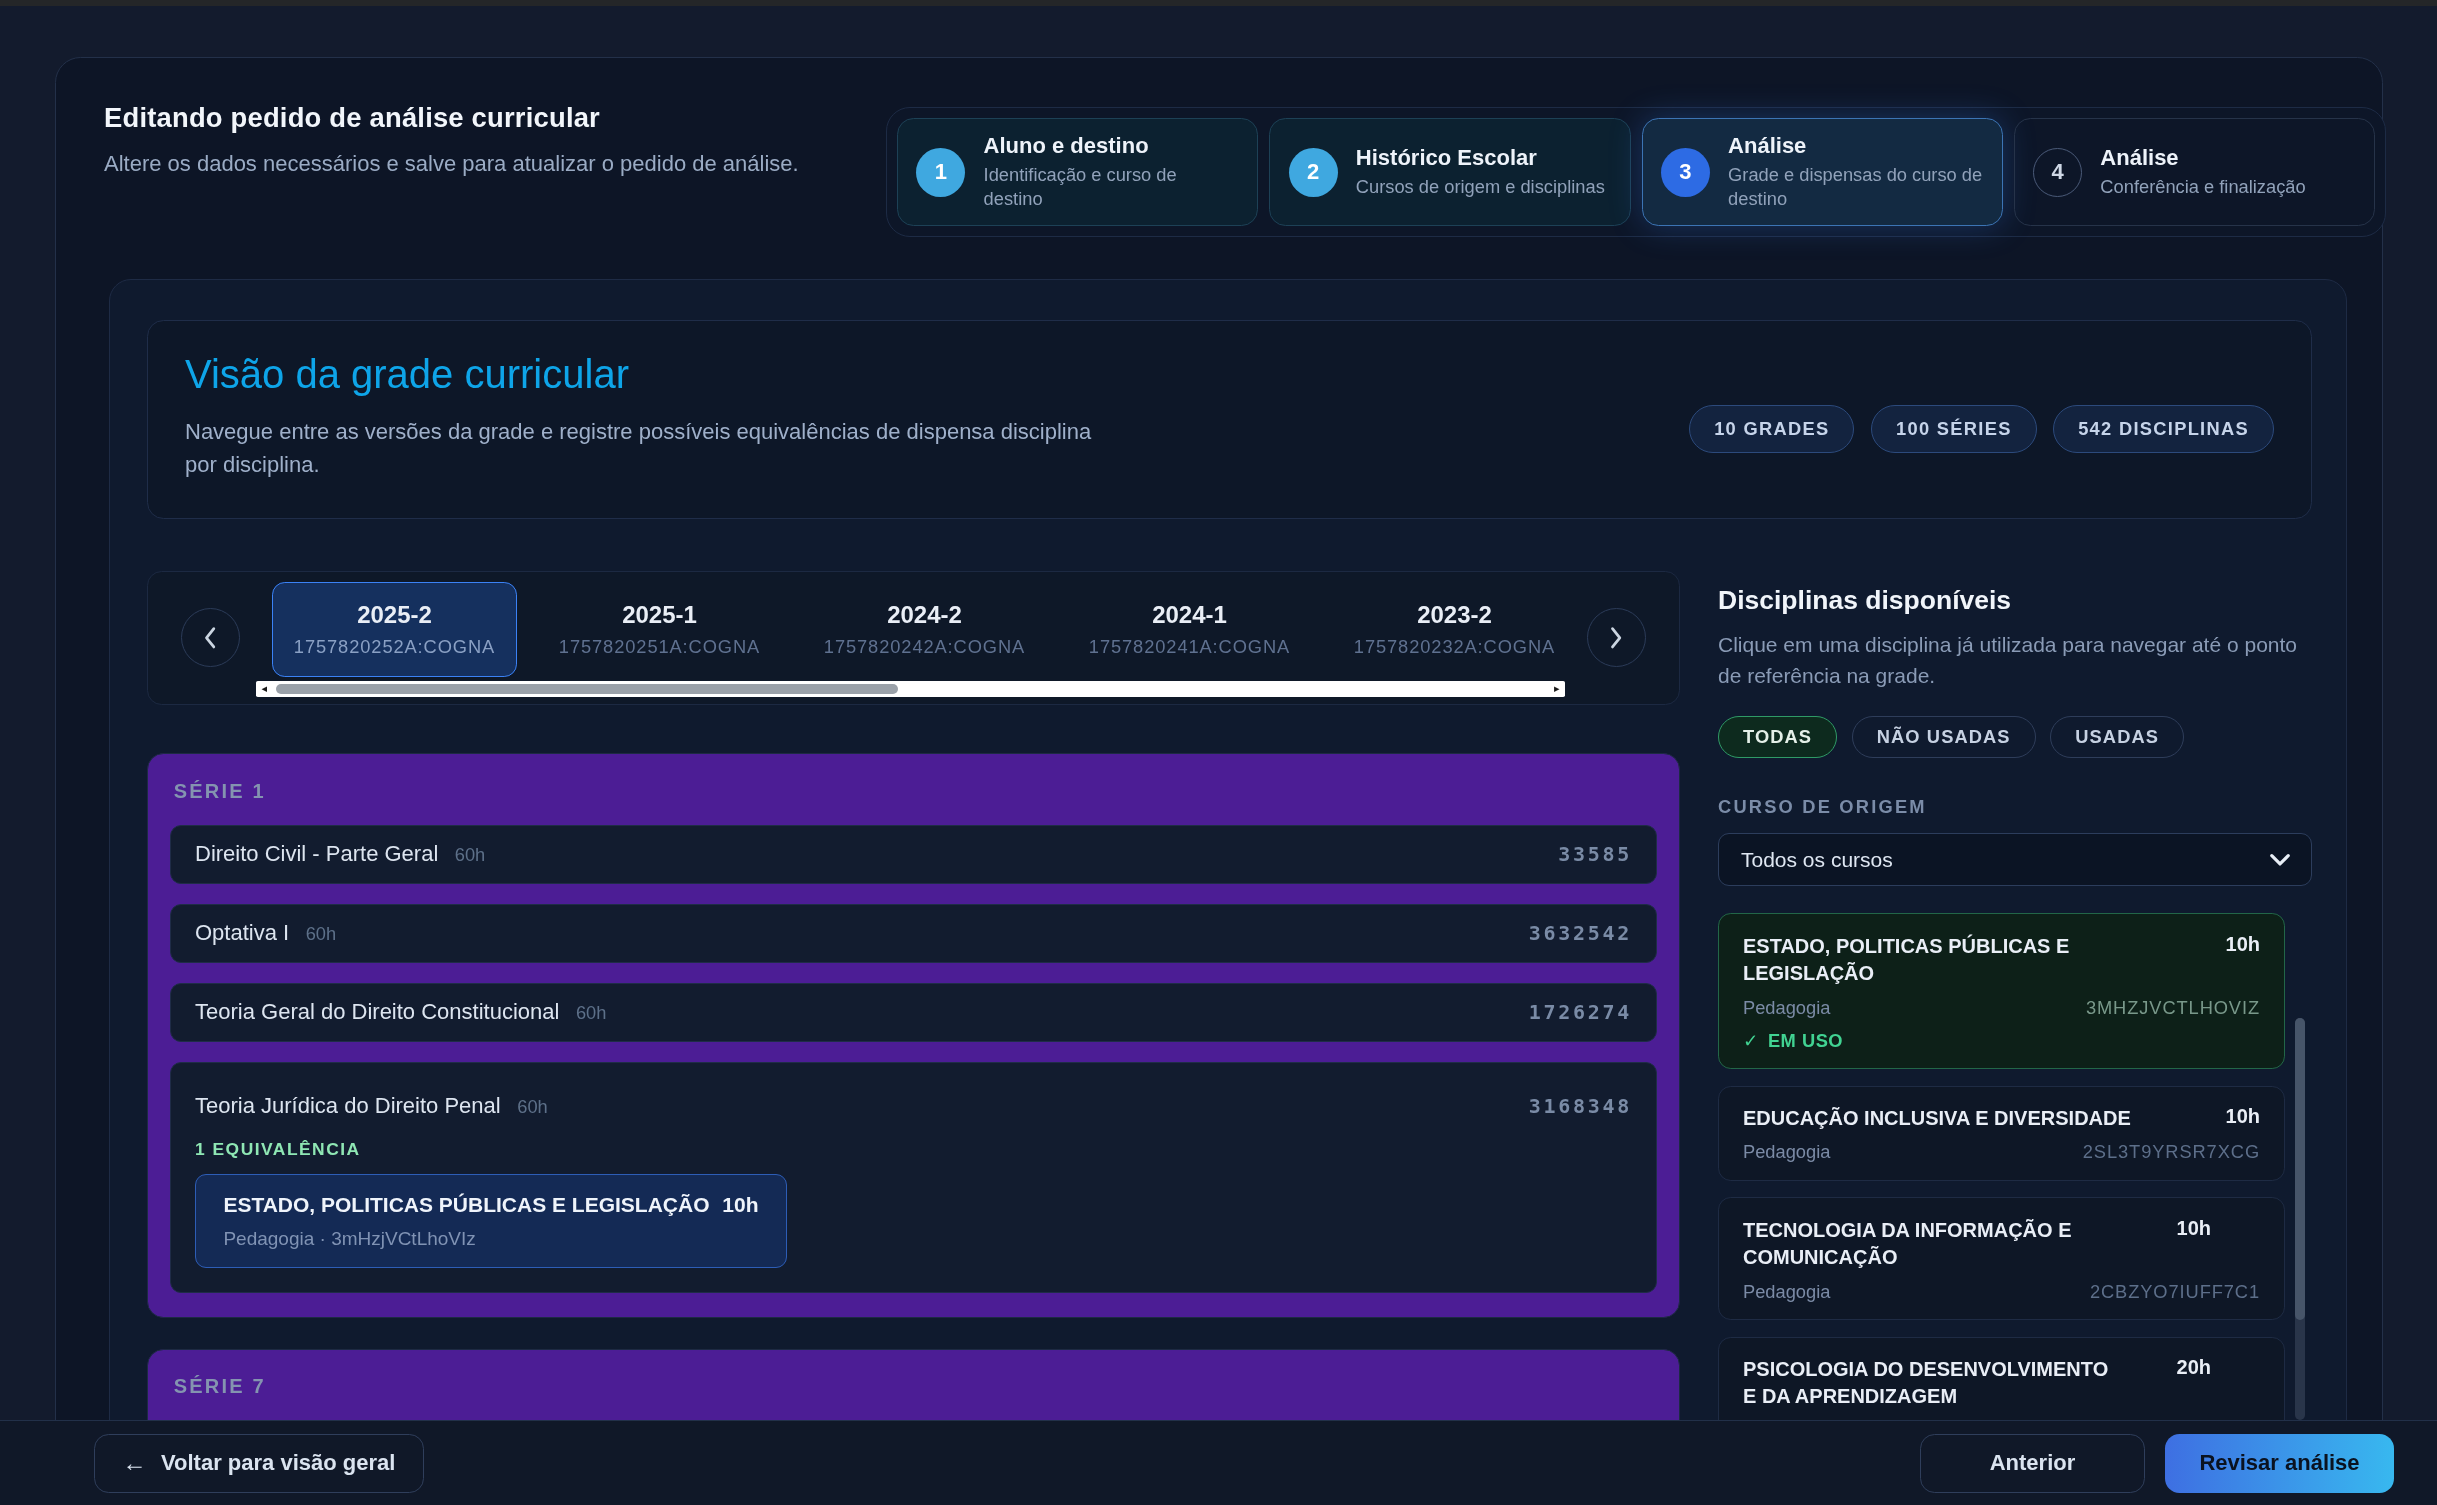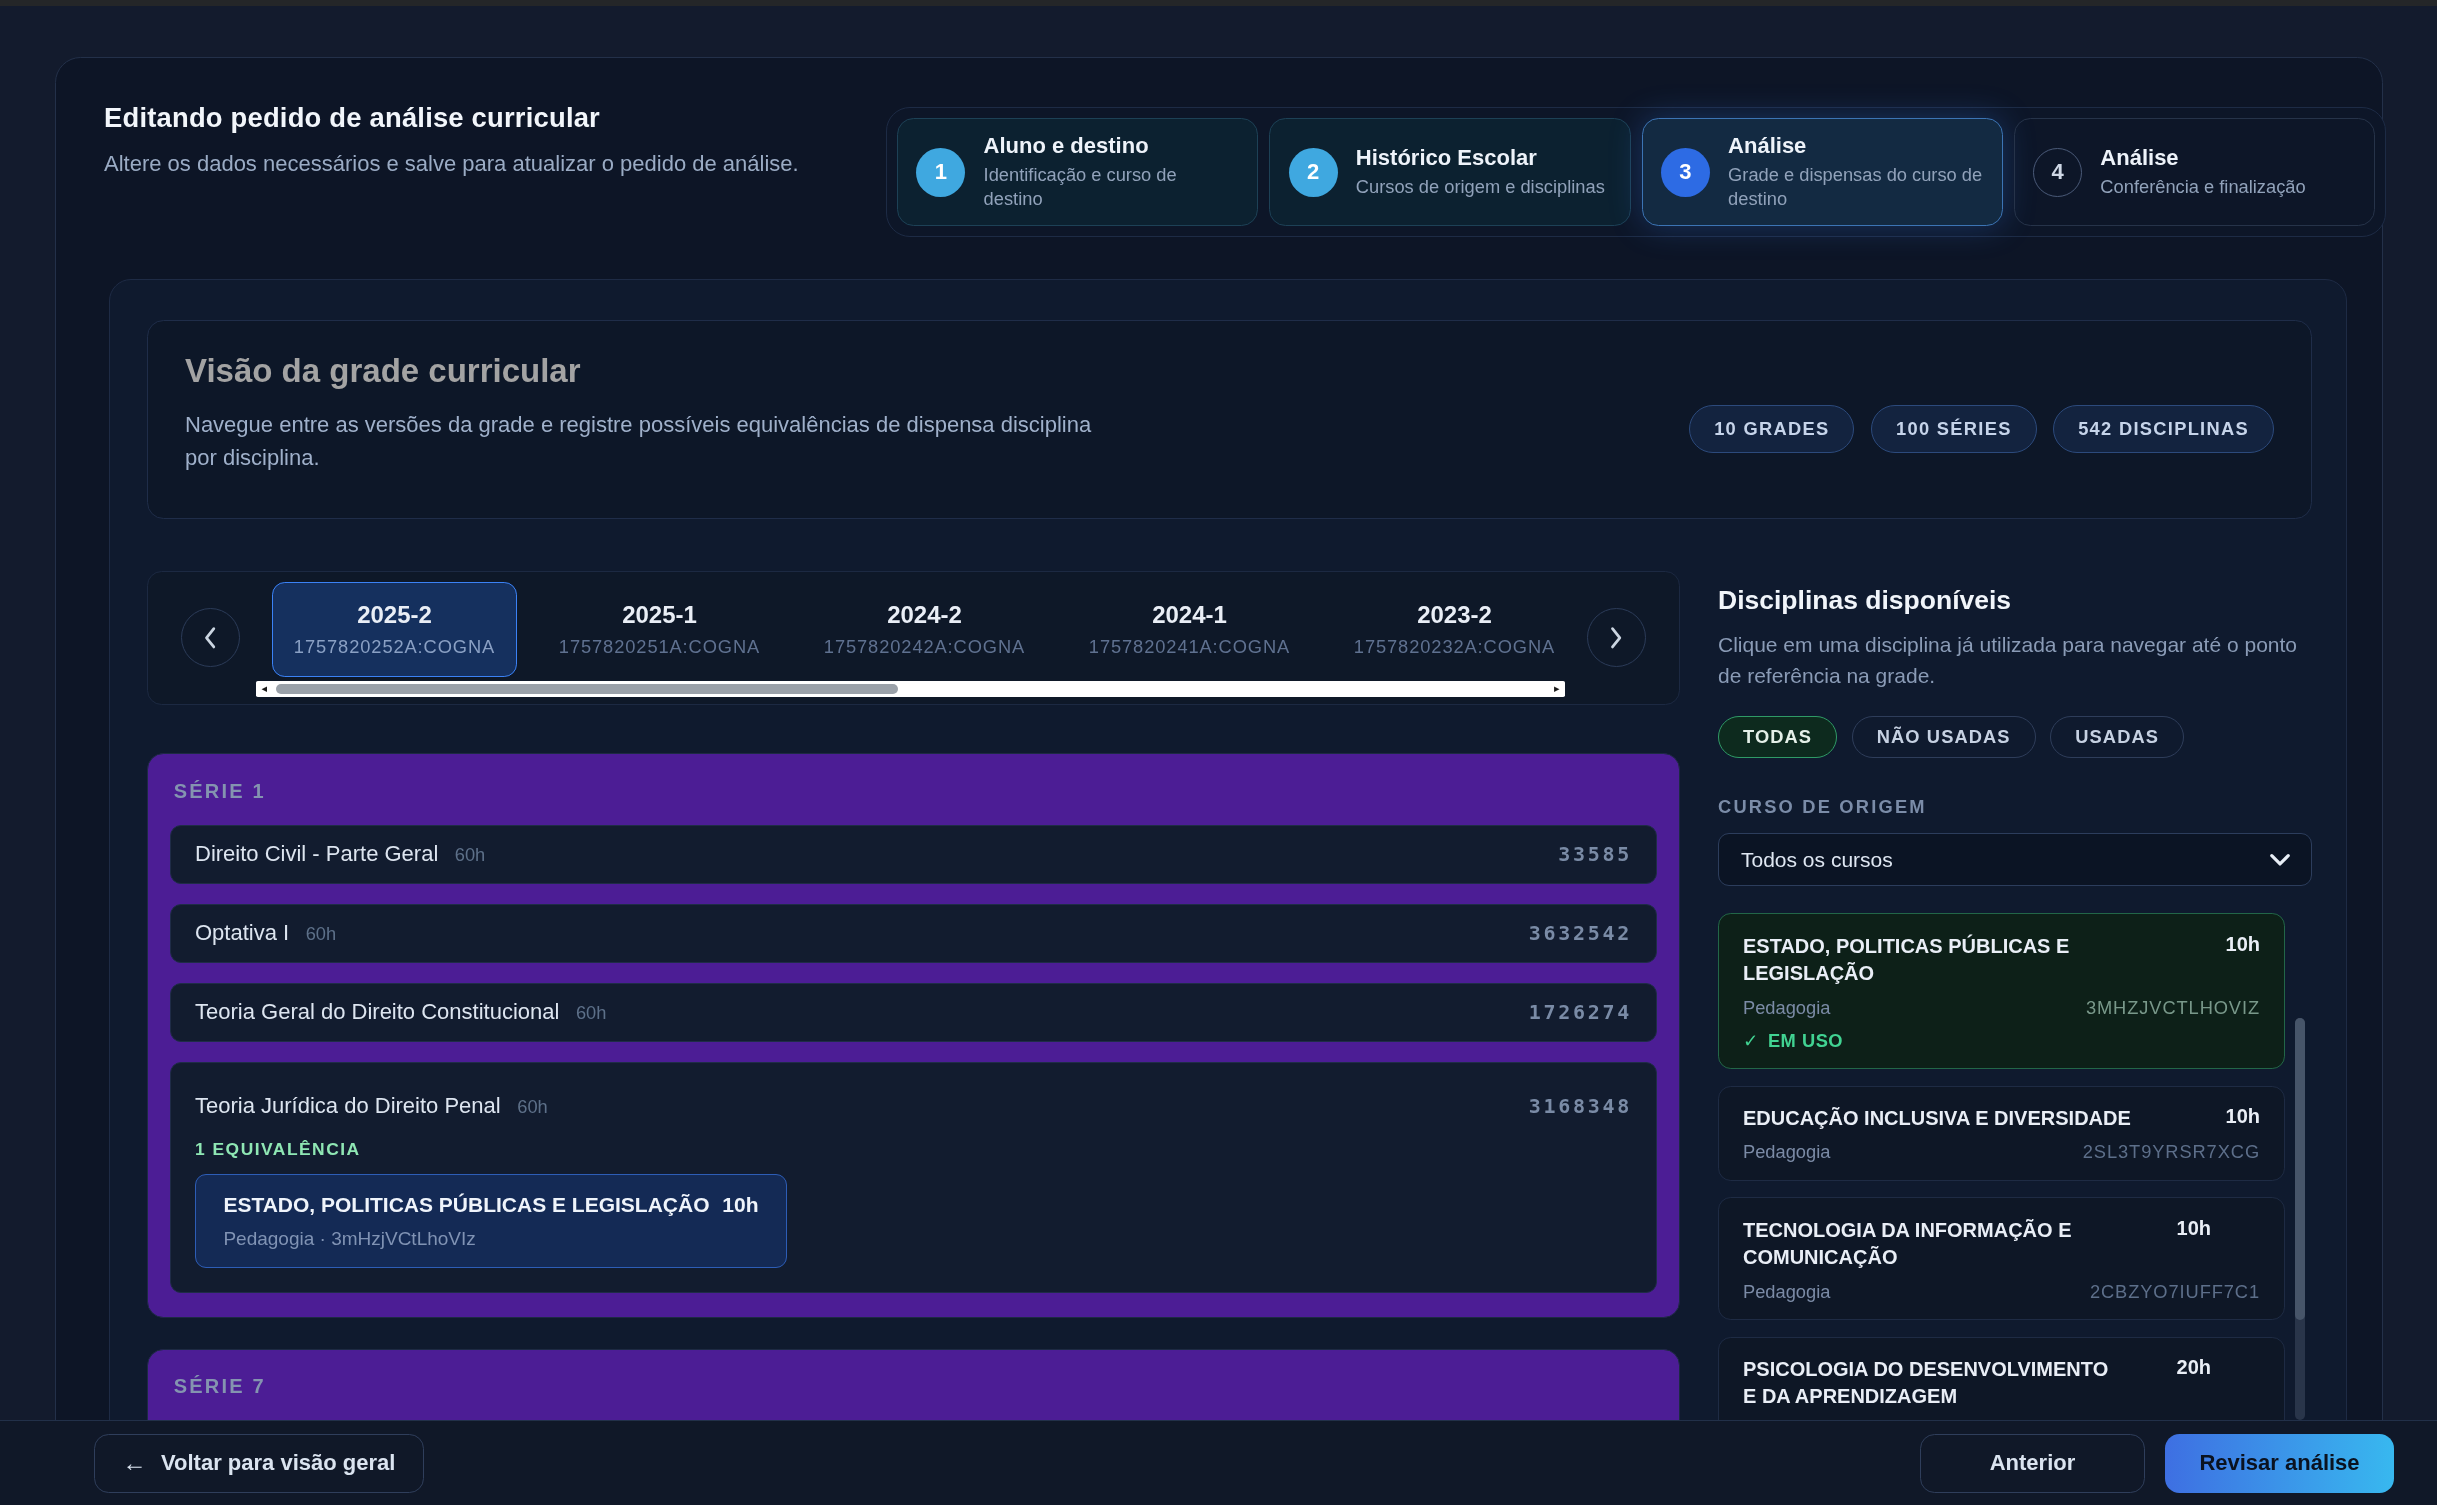--- a/index.html
+++ b/index.html
@@ -48,21 +48,21 @@
   .panel {
     position:absolute; left:53px; top:221px; width:2238px; height:1298px;
     background:#0f1a2e; border:0.9px solid #1e2b45; border-radius:22px;
   }
 
   
   .overview-card {
     position:absolute; left:37px; top:40px; width:2165px; height:199px;
     background:#0d1728; border:0.9px solid #1f2d49; border-radius:16.5px; padding:31px 37px;
   }
-  .overview-title { font-size:33px; font-weight:bold; color:#a3a3a3; }
+  .overview-title { font-size:40px; font-weight:normal; color:#0ea5e9; }
   .overview-desc { margin-top:18.3px; font-size:22px; line-height:33px; color:#9fb0ca; max-width:914px; }
   .badges { position:absolute; right:37px; top:84px; display:flex; gap:16.5px; }
   .badge {
     height:48px; padding:0 24px; border-radius:913px; display:flex; align-items:center;
     background:#13233f; border:1.4px solid #2c4a7c; color:#c6d4ea;
     font-size:18.3px; font-weight:bold; letter-spacing:1.3px;
   }
 
   
   .left-col { position:absolute; left:37px; top:291px; width:1533px; }

